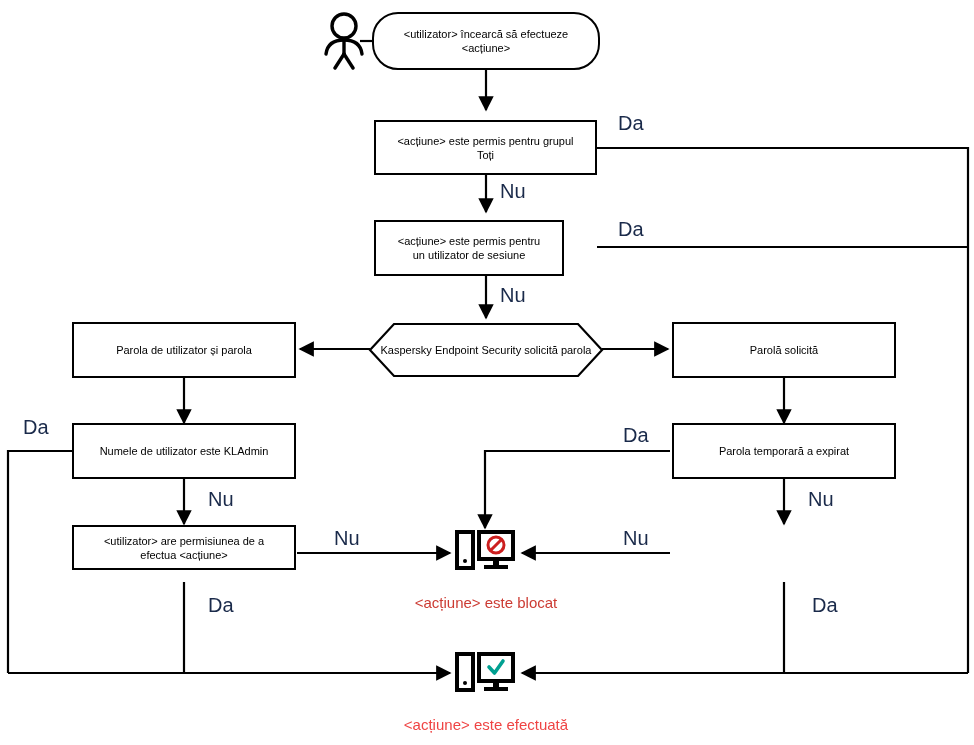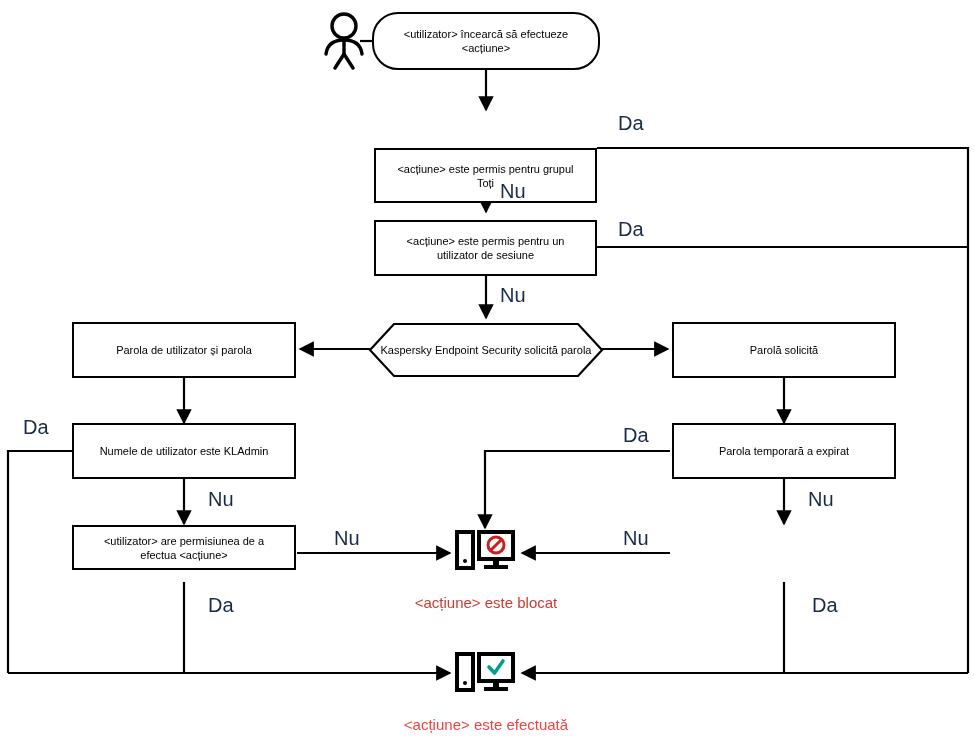--- a/index.html
+++ b/index.html
@@ -149,25 +149,25 @@
       <path d="M 22 28 C 34 28 39 34 40 42" stroke="#000" stroke-width="3.4" fill="none" stroke-linecap="round"></path>
       <path d="M 22 42 L 13 56" stroke="#000" stroke-width="3.4" fill="none" stroke-linecap="round"></path>
       <path d="M 22 42 L 31 56" stroke="#000" stroke-width="3.4" fill="none" stroke-linecap="round"></path>
     </svg>
   </div>
 
   <div class="node node-stadium" style="left:372px; top:12px; width:228px; height:58px;">
     <span class="node-text">&lt;utilizator&gt; încearcă să efectueze &lt;acțiune&gt;</span>
   </div>
 
-  <div class="node node-rect" style="left:374px; top:120px; width:223px; height:55px;margin-top:28px;">
+  <div class="node node-rect" style="left:374px; top:120px; width:223px; height:55px;">
     <span class="node-text">&lt;acțiune&gt; este permis pentru grupul Toți</span>
   </div>
 
-  <div class="node node-rect" style="left:374px; top:220px; width:223px; height:56px;">
+  <div class="node node-rect" style="left:374px; top:220px; width:190px; height:56px;">
     <span class="node-text">&lt;acțiune&gt; este permis pentru un utilizator de sesiune</span>
   </div>
 
   <div class="node-hex" style="left:368px; top:322px; width:236px; height:56px;">
     <svg width="236" height="56" viewBox="0 0 236 56" xmlns="http://www.w3.org/2000/svg">
       <polygon points="26,2 210,2 234,28 210,54 26,54 2,28" fill="#ffffff" stroke="#000000" stroke-width="2.2"></polygon>
     </svg>
     <div class="hex-label">Kaspersky Endpoint Security solicită parola</div>
   </div>
 

